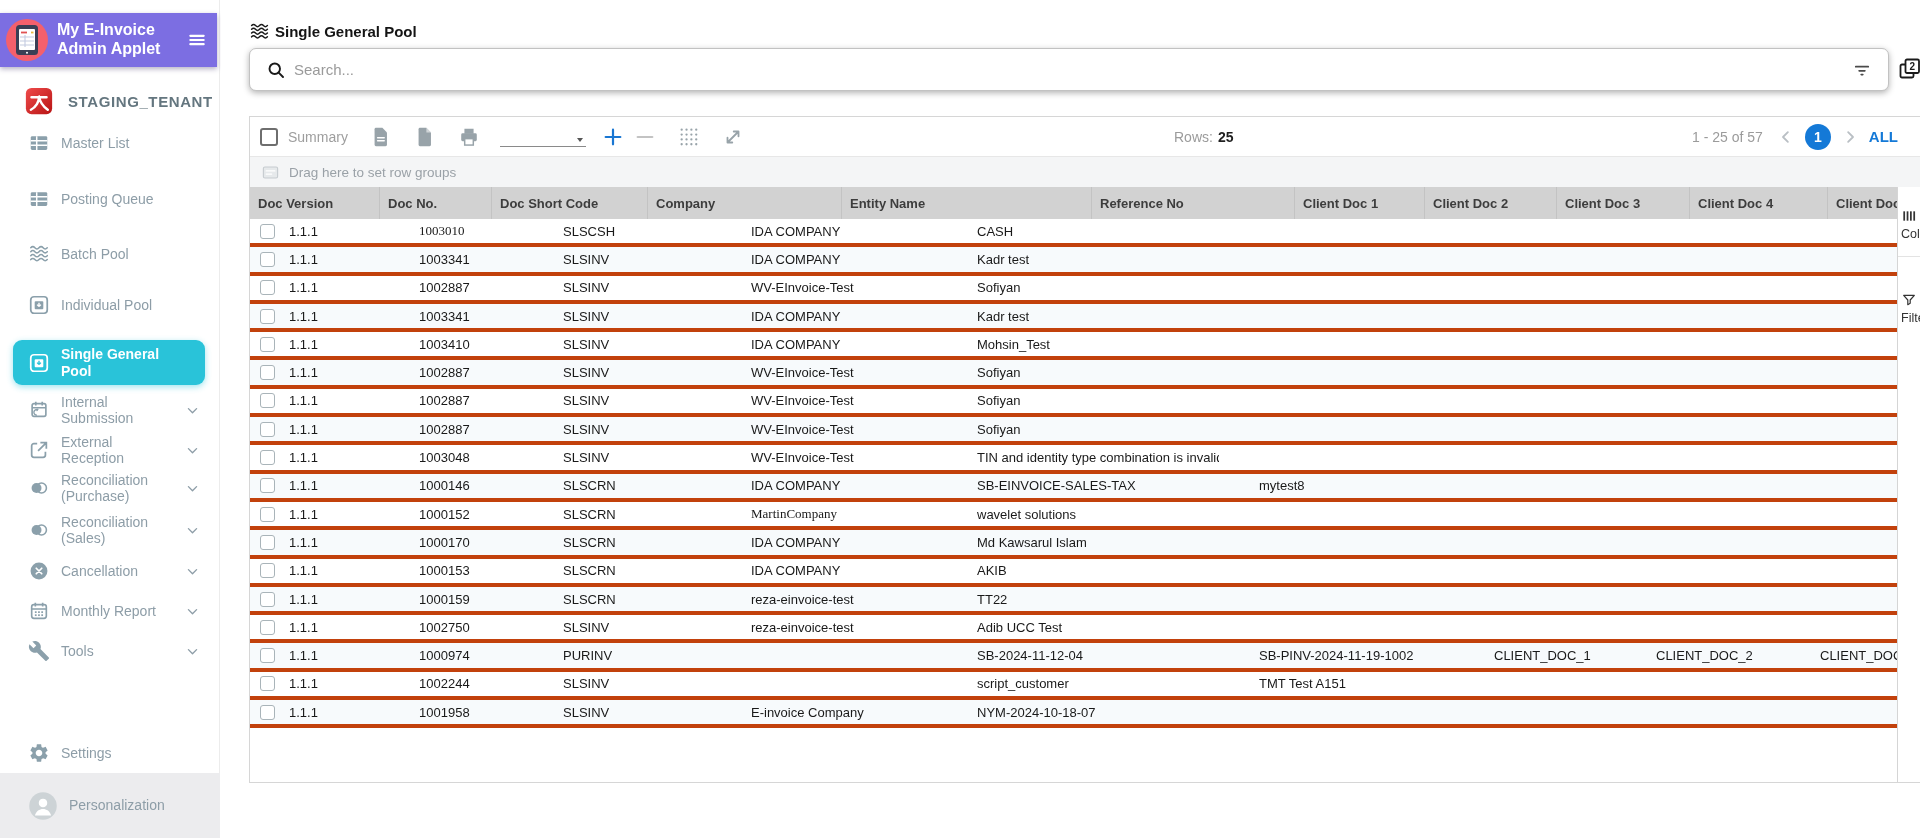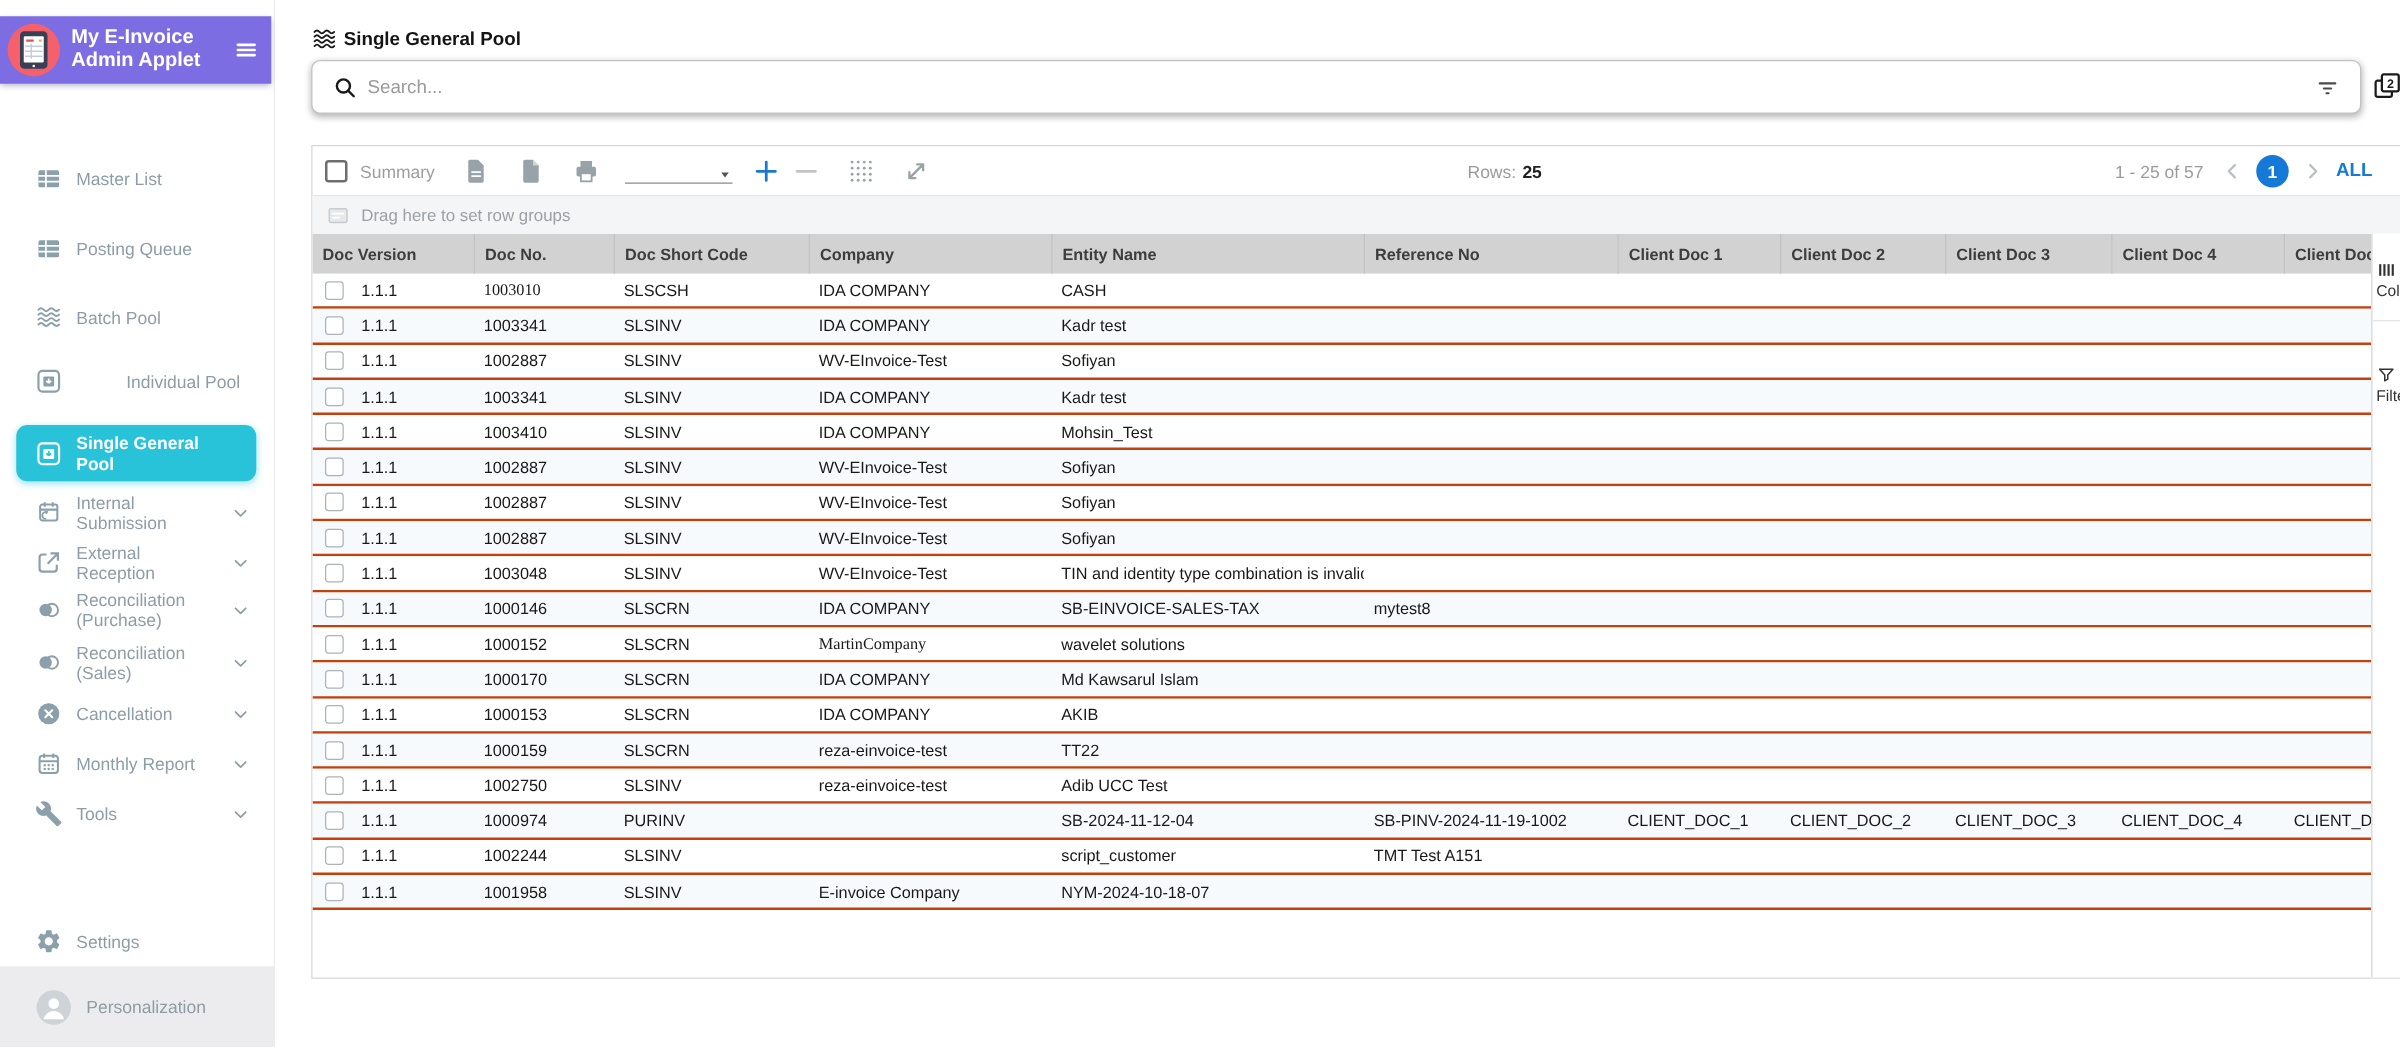--- a/index.html
+++ b/index.html
@@ -75,21 +75,21 @@
   .drag-bar { position:absolute; top:39px; left:0; right:0; height:31px; background:#f4f5f6; border-top:1px solid #e7e7e7;
               display:flex; align-items:center; padding:0 11px; gap:9px; }
   .drag-icon { width:19px; height:19px; }
   .drag-hint { font-size:13.5px; color:#9aa1a7; }
 
   .table-zone { position:absolute; top:70px; left:0; width:1647px; bottom:0; overflow:hidden; }
   .header-row { display:flex; height:32px; background:#d2d2d2; }
   .header-cell { flex:0 0 auto; display:flex; align-items:center; padding:0 8px; font-size:13px; font-weight:bold;
                  color:#3d3d3d; white-space:nowrap; overflow:hidden; border-left:1px solid #c3c3c3; cursor:pointer; }
   .header-cell:first-child { border-left:none; }
-  .row { display:flex; height:28.3px; background:#fff; border-bottom:2px solid #c2410c; }
+  .row { display:flex; height:28.3px; background:#fff; border-bottom:4px solid #c2410c;gap:32px; }
   .row.alt { background:#f7fafc; }
   .cell { flex:0 0 auto; display:flex; align-items:center; padding:0 8px; font-size:13px; color:#191919;
           white-space:nowrap; overflow:hidden; }
   .cell .row-check { width:15px; height:15px; border:1.5px solid #a9b4b9; border-radius:3px; background:#fff;
                      margin:0 14px 0 2px; flex:0 0 15px; cursor:pointer; }
 
   .side-strip { position:absolute; top:70px; left:1647px; width:84px; bottom:0; border-left:1px solid #d5d5d5; background:#fff; }
   .strip-tab { position:absolute; left:0; width:100%; padding:5px 3px; cursor:pointer; overflow:hidden; }
   .strip-tab.columns { top:16px; border-bottom:1px solid #e3e3e3; padding-bottom:14px; }
   .strip-tab.filters { top:100px; }
@@ -120,20 +120,35 @@
         <div>My E-Invoice</div>
         <div>Admin Applet</div>
       </div>
       <span class="hamburger">
           <svg viewBox="0 0 24 24">
             <path d="M4 7h16M4 12h16M4 17h16" stroke="#fff" stroke-width="2.6" stroke-linecap="round"></path>
           </svg>
         </span>
     </div>
 
+    <div class="tenant-row">
+      <span class="tenant-logo">
+          <svg viewBox="0 0 24 24">
+            <defs>
+              <linearGradient id="tg" x1="0" y1="0" x2="1" y2="1">
+                <stop offset="0" stop-color="#ef4b4b"></stop>
+                <stop offset="1" stop-color="#b81414"></stop>
+              </linearGradient>
+            </defs>
+            <rect x="1.5" y="1.5" width="21" height="21" rx="4.5" fill="url(#tg)"></rect>
+            <path d="M6 9h12M12 8.5c.2 4-2.5 8.5-6.5 10.5M12 8.5c.8 4.5 3.5 8 7 10.5" stroke="#fff" stroke-width="2" stroke-linecap="round" fill="none"></path>
+          </svg>
+        </span>
+      <span class="tenant-label">STAGING_TENANT</span>
+    </div>
 
     <nav id="nav">
         <div class="nav-item" style="top: 123px;">
           <span class="icon">
             <svg viewBox="0 0 24 24">
               <rect x="3" y="4.5" width="18" height="15" rx="1.5" fill="currentColor"></rect>
               <path d="M3 9.5h18M3 14.5h18M9.5 4.5v15" stroke="#fff" stroke-width="1.6"></path>
             </svg>
           </span>
           <span class="label">Master List</span>
@@ -151,21 +166,21 @@
           <span class="icon">
             <svg viewBox="0 0 24 24" fill="none" stroke="currentColor" stroke-width="1.7" stroke-linecap="round">
               <path d="M3 5.2c1.5-1.7 3-1.7 4.5 0s3 1.7 4.5 0 3-1.7 4.5 0 3 1.7 4.5 0"></path>
               <path d="M3 9.5c1.5-1.7 3-1.7 4.5 0s3 1.7 4.5 0 3-1.7 4.5 0 3 1.7 4.5 0"></path>
               <path d="M3 13.8c1.5-1.7 3-1.7 4.5 0s3 1.7 4.5 0 3-1.7 4.5 0 3 1.7 4.5 0"></path>
               <path d="M3 18.1c1.5-1.7 3-1.7 4.5 0s3 1.7 4.5 0 3-1.7 4.5 0 3 1.7 4.5 0"></path>
             </svg>
           </span>
           <span class="label">Batch Pool</span>
         </div>
-        <div class="nav-item" style="top: 285px; gap: 40px;">
+        <div class="nav-item" style="top: 285px;">
           <span class="icon">
             <svg viewBox="0 0 24 24">
               <rect x="3" y="3" width="18" height="18" rx="3.5" fill="none" stroke="currentColor" stroke-width="1.9"></rect>
               <rect x="7.3" y="7.8" width="9.4" height="8.8" rx="1" fill="currentColor"></rect>
               <path class="arrow" d="M12 9.5v4.2m0 0l-2.1-2.1m2.1 2.1l2.1-2.1" stroke-width="1.5" fill="none"></path>
             </svg>
           </span>
           <span class="label">Individual Pool</span>
         </div>
         <div class="nav-item active" style="top: 340px;">

